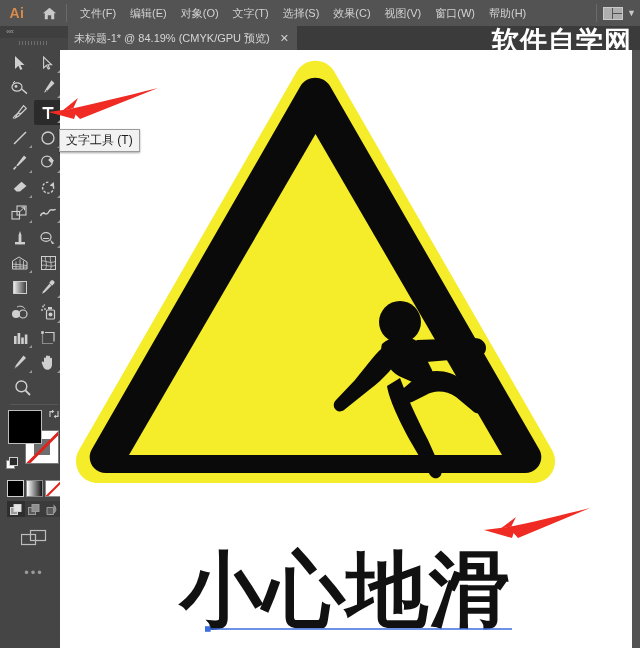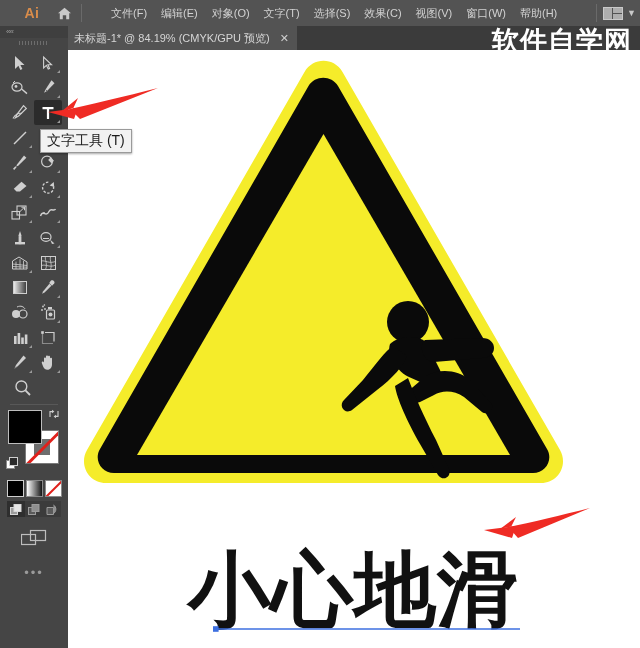--- a/index.html
+++ b/index.html
@@ -11,28 +11,28 @@
   }
   .app{position:relative;width:640px;height:648px;}
 
   
   .menubar{
     position:absolute;left:0;top:0;width:640px;height:26px;
     background:#535353;display:flex;align-items:center;
   }
   .ai-logo{
     width:34px;height:26px;display:flex;align-items:center;justify-content:center;
-    color:#d98c4a;font-size:14px;font-weight:bold;letter-spacing:.5px;padding-left:15px;
+    color:#d98c4a;font-size:14px;font-weight:bold;letter-spacing:.5px;
   }
   .home-icon{
     width:30px;height:26px;display:flex;align-items:center;justify-content:center;
   }
   .home-icon svg{display:block;}
   .menu-sep{width:1px;height:18px;background:#6a6a6a;margin:0 6px 0 2px;}
-  .menu-items{display:flex;align-items:center;margin-left:16px;}
+  .menu-items{display:flex;align-items:center;}
   .menu-item{
     color:#d2d2d2;font-size:11px;padding:4px 7px;white-space:nowrap;cursor:default;
   }
   .menubar-right{
     position:absolute;right:4px;top:0;height:26px;display:flex;align-items:center;
   }
   .ws-icon{width:20px;height:13px;display:block;margin-right:4px;}
   .chev{color:#c9c9c9;font-size:9px;}
 
   
@@ -146,34 +146,34 @@
     color:#ffffff;font-size:27px;font-weight:bold;letter-spacing:1px;line-height:30px;
     font-family:"DejaVu Sans",sans-serif;
   }
   .wm-sub{
     color:#9d9d9d;font-size:11px;letter-spacing:3px;line-height:14px;
     font-family:"DejaVu Sans",sans-serif;
   }
 
   
   .canvas{
-    position:absolute;left:68px;top:50px;width:572px;height:598px;background:#ffffff;
+    position:absolute;left:60px;top:50px;width:572px;height:598px;background:#ffffff;
     overflow:hidden;
   }
   .artwork{position:absolute;left:0;top:0;width:572px;height:598px;}
 
   
   .arrow{position:absolute;pointer-events:none;}
   .arrow-tool{left:48px;top:86px;width:112px;height:40px;}
   .arrow-text{left:478px;top:502px;width:112px;height:48px;}
 
   
   .tooltip{
-    position:absolute;left:40px;top:129px;background:#f2f2f2;border:1px solid #9a9a9a;
-    color:#1b1b1b;font-size:14px;padding:2px 6px;white-space:nowrap;z-index:40;
+    position:absolute;left:59px;top:129px;background:#f2f2f2;border:1px solid #9a9a9a;
+    color:#1b1b1b;font-size:12px;padding:2px 6px;white-space:nowrap;z-index:40;
     box-shadow:0 1px 2px rgba(0,0,0,.35);
   }
 </style>
 </head>
 <body>
 
 <div class="app">
 
   <div class="menubar">
     <div class="ai-logo">Ai</div>

